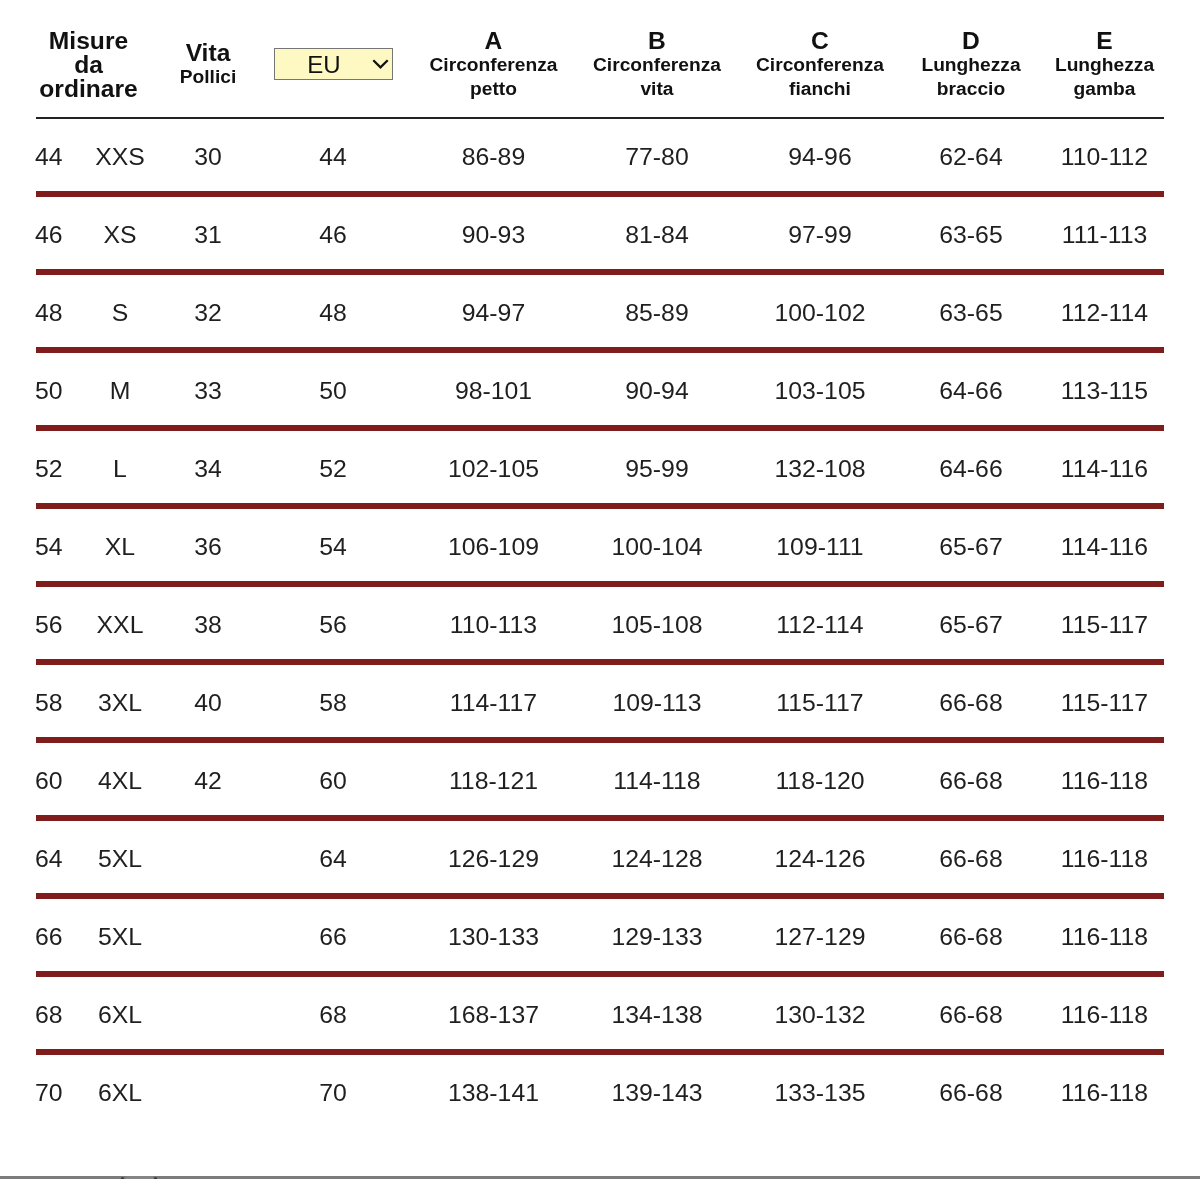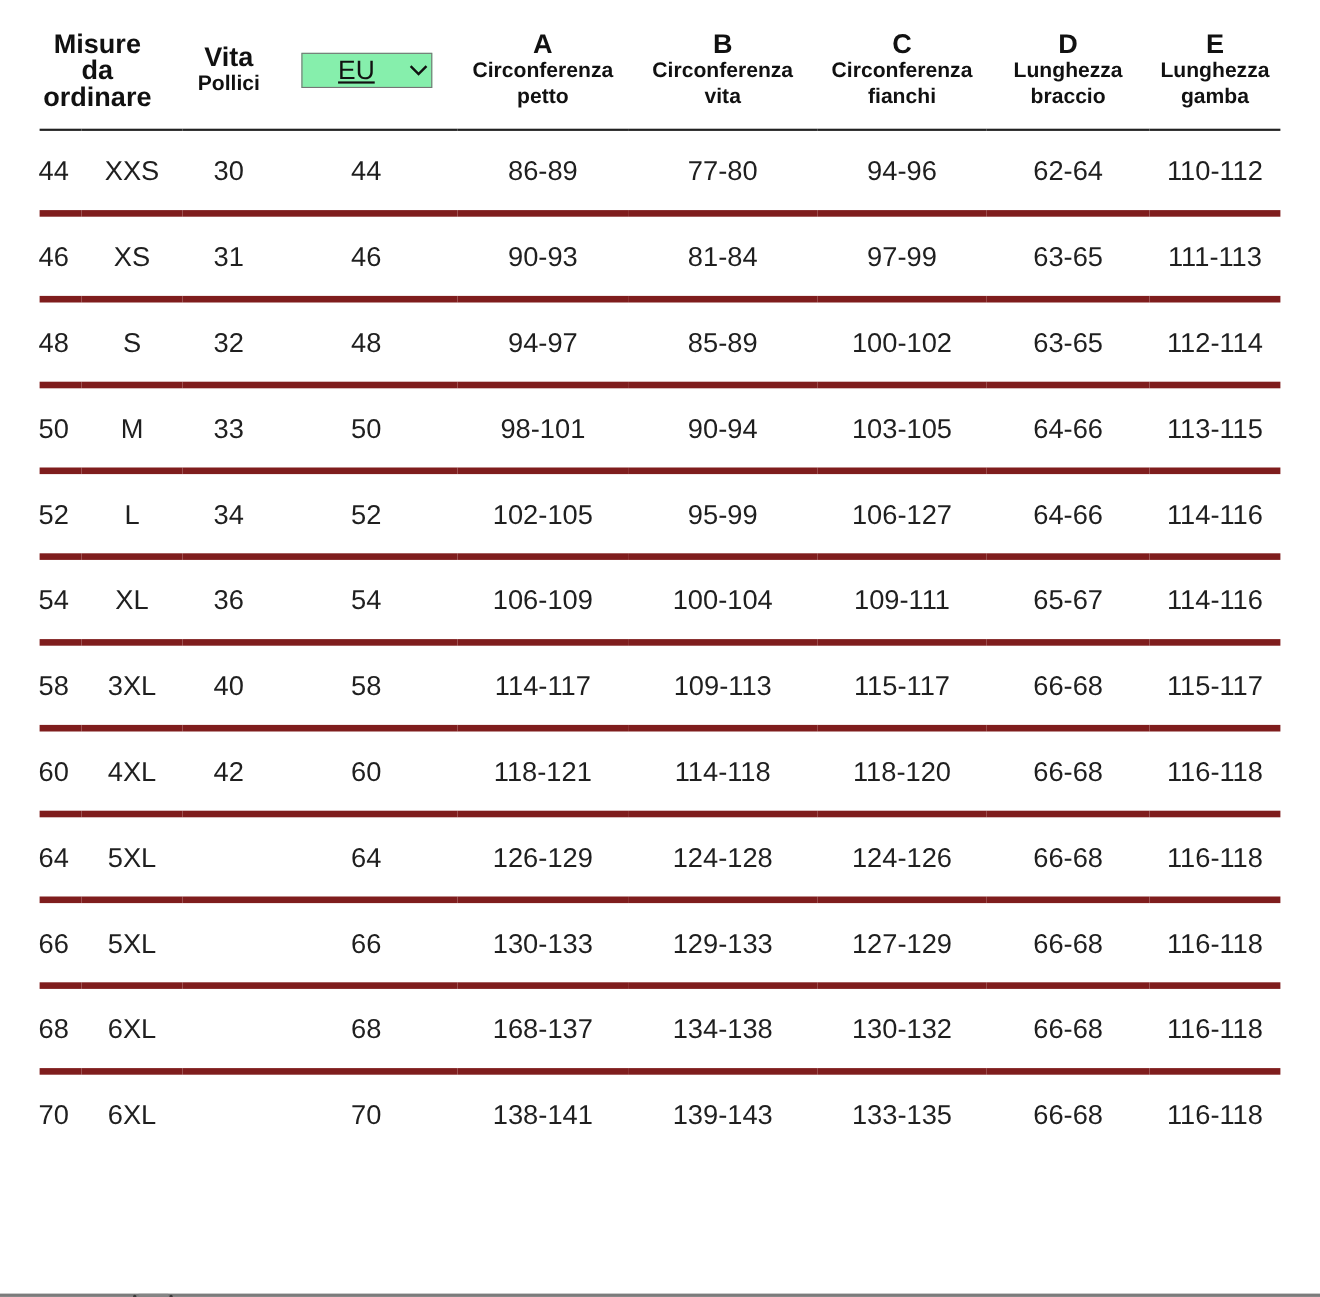--- a/index.html
+++ b/index.html
@@ -21,24 +21,24 @@
   tbody td{height:72px;font-size:24.8px;font-weight:400;color:#1f1f1f;text-align:center;
            line-height:72px;white-space:nowrap;}
   tbody td span.cv{position:relative;top:1.5px;display:inline-block;line-height:1;}
   tbody tr{border-bottom:6px solid #7f1d1d;}
   tbody tr:last-child{border-bottom:0;}
   td.col-1{text-align:left;}
   td.col-1 span.cv{margin-left:-1px;}
 
   .selwrap{position:relative;display:inline-block;width:119px;height:32px;vertical-align:middle;top:-1px;}
   select.unit-select{font-family:"Liberation Sans",sans-serif;font-size:24px;font-weight:400;
-    width:119px;height:32px;line-height:31px;background:#86efac;border:1px solid #767676;
+    width:119px;height:32px;line-height:31px;background:#fef9c3;border:1px solid #767676;
     color:#111111;text-align:center;text-align-last:center;
     -webkit-appearance:none;appearance:none;padding:0 18px 0 0;box-sizing:border-box;
-    border-radius:0;margin:0;cursor:default;text-decoration:underline;}
+    border-radius:0;margin:0;cursor:default;}
   .selwrap .chev{position:absolute;left:98px;top:11px;height:11px;width:17px;
     pointer-events:none;line-height:0;}
 
   .bottombar{position:absolute;left:0;right:0;bottom:0;height:3px;background:#7c7c7c;overflow:hidden;}
   .bottombar .clipmark{position:absolute;bottom:0;width:3px;height:2px;background:#3a3a3a;
     border-radius:1.5px 1.5px 0 0;}
   .bottombar .clipband{position:absolute;bottom:0;top:0;background:#858585;}
 </style>
 </head>
 <body>
@@ -168,36 +168,47 @@
       <td class="col-8"><span class="cv">64-66</span></td>
       <td class="col-9"><span class="cv">113-115</span></td>
     </tr>
     <tr>
       <td class="col-1"><span class="cv">52</span></td>
       <td class="col-2"><span class="cv">L</span></td>
       <td class="col-3"><span class="cv">34</span></td>
       <td class="col-4"><span class="cv">52</span></td>
       <td class="col-5"><span class="cv">102-105</span></td>
       <td class="col-6"><span class="cv">95-99</span></td>
-      <td class="col-7"><span class="cv">106-127</span></td>
+      <td class="col-7"><span class="cv">132-108</span></td>
       <td class="col-8"><span class="cv">64-66</span></td>
       <td class="col-9"><span class="cv">114-116</span></td>
     </tr>
     <tr>
       <td class="col-1"><span class="cv">54</span></td>
       <td class="col-2"><span class="cv">XL</span></td>
       <td class="col-3"><span class="cv">36</span></td>
       <td class="col-4"><span class="cv">54</span></td>
       <td class="col-5"><span class="cv">106-109</span></td>
       <td class="col-6"><span class="cv">100-104</span></td>
       <td class="col-7"><span class="cv">109-111</span></td>
       <td class="col-8"><span class="cv">65-67</span></td>
       <td class="col-9"><span class="cv">114-116</span></td>
     </tr>
     <tr>
+      <td class="col-1"><span class="cv">56</span></td>
+      <td class="col-2"><span class="cv">XXL</span></td>
+      <td class="col-3"><span class="cv">38</span></td>
+      <td class="col-4"><span class="cv">56</span></td>
+      <td class="col-5"><span class="cv">110-113</span></td>
+      <td class="col-6"><span class="cv">105-108</span></td>
+      <td class="col-7"><span class="cv">112-114</span></td>
+      <td class="col-8"><span class="cv">65-67</span></td>
+      <td class="col-9"><span class="cv">115-117</span></td>
+    </tr>
+    <tr>
       <td class="col-1"><span class="cv">58</span></td>
       <td class="col-2"><span class="cv">3XL</span></td>
       <td class="col-3"><span class="cv">40</span></td>
       <td class="col-4"><span class="cv">58</span></td>
       <td class="col-5"><span class="cv">114-117</span></td>
       <td class="col-6"><span class="cv">109-113</span></td>
       <td class="col-7"><span class="cv">115-117</span></td>
       <td class="col-8"><span class="cv">66-68</span></td>
       <td class="col-9"><span class="cv">115-117</span></td>
     </tr>

